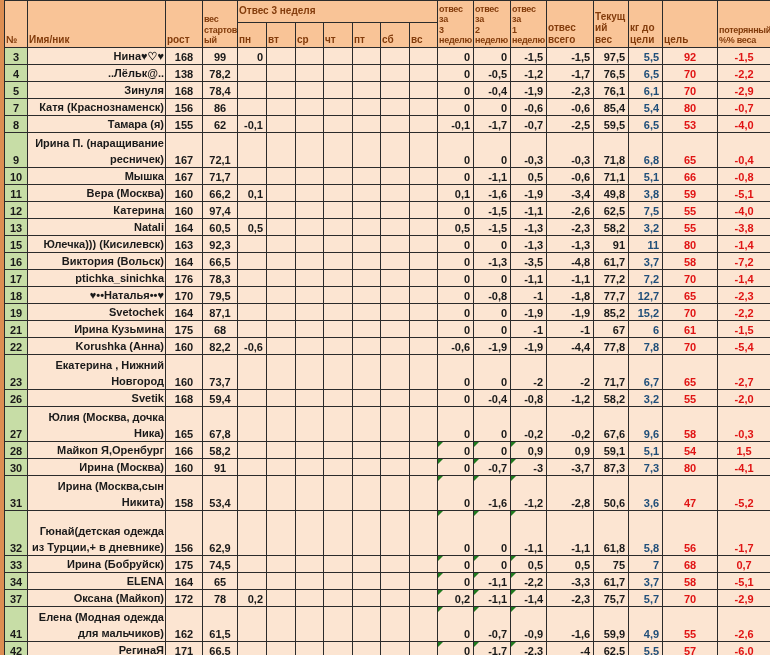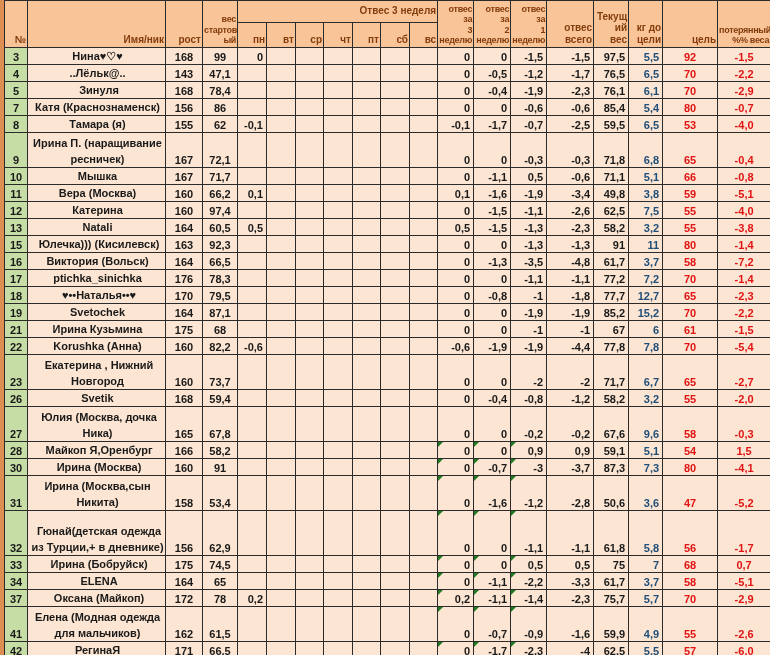--- a/index.html
+++ b/index.html
@@ -18,36 +18,36 @@
     overflow:hidden;
     vertical-align:bottom;
     padding:0 1px;
     font-weight:bold;
     line-height:1.18;
   }
   thead th{
     background:#F9C497;
     color:#833C0C;
     font-size:10px;
-    text-align:right;
+    text-align:left;
     white-space:pre-line;
     padding-bottom:1px;
   }
   thead th.hsm{font-size:9px;letter-spacing:-0.3px;}
   thead tr.hr1{height:22px;}
   thead tr.hr2{height:25px;}
   th.week{vertical-align:middle;}
   tbody td{
     background:#FCE5D2;
     color:#1a1a1a;
     font-size:11px;
     position:relative;
   }
   td.num{background:#C7DDA6;text-align:center;}
-  td.name{text-align:center;white-space:pre-wrap;padding-left:3px;line-height:16px;}
+  td.name{text-align:right;white-space:pre-wrap;padding-left:3px;line-height:16px;}
   td.ctr{text-align:center;}
   td.val{text-align:right;padding-right:3px;}
   td.kg{text-align:right;padding-right:3px;color:#1F4E79;}
   td.goal{text-align:center;color:#E01414;}
   td.pct{text-align:center;color:#E01414;}
   td.tri::before{
     content:"";position:absolute;top:0;left:0;
     border-top:5px solid #1F7A1F;border-right:5px solid transparent;
   }
 </style>
@@ -132,22 +132,22 @@
         <td class="val">-1,5</td>
         <td class="val">-1,5</td>
         <td class="val">97,5</td>
         <td class="kg">5,5</td>
         <td class="goal">92</td>
         <td class="pct">-1,5</td>
       </tr>
       <tr style="height: 16px;">
         <td class="num">4</td>
         <td class="name">..Лёльк@..</td>
-        <td class="ctr">143</td>
-        <td class="ctr">47,1</td>
+        <td class="ctr">138</td>
+        <td class="ctr">78,2</td>
         <td class="val"></td>
         <td class="val"></td>
         <td class="val"></td>
         <td class="val"></td>
         <td class="val"></td>
         <td class="val"></td>
         <td class="val"></td>
         <td class="val">0</td>
         <td class="val">-0,5</td>
         <td class="val">-1,2</td>

